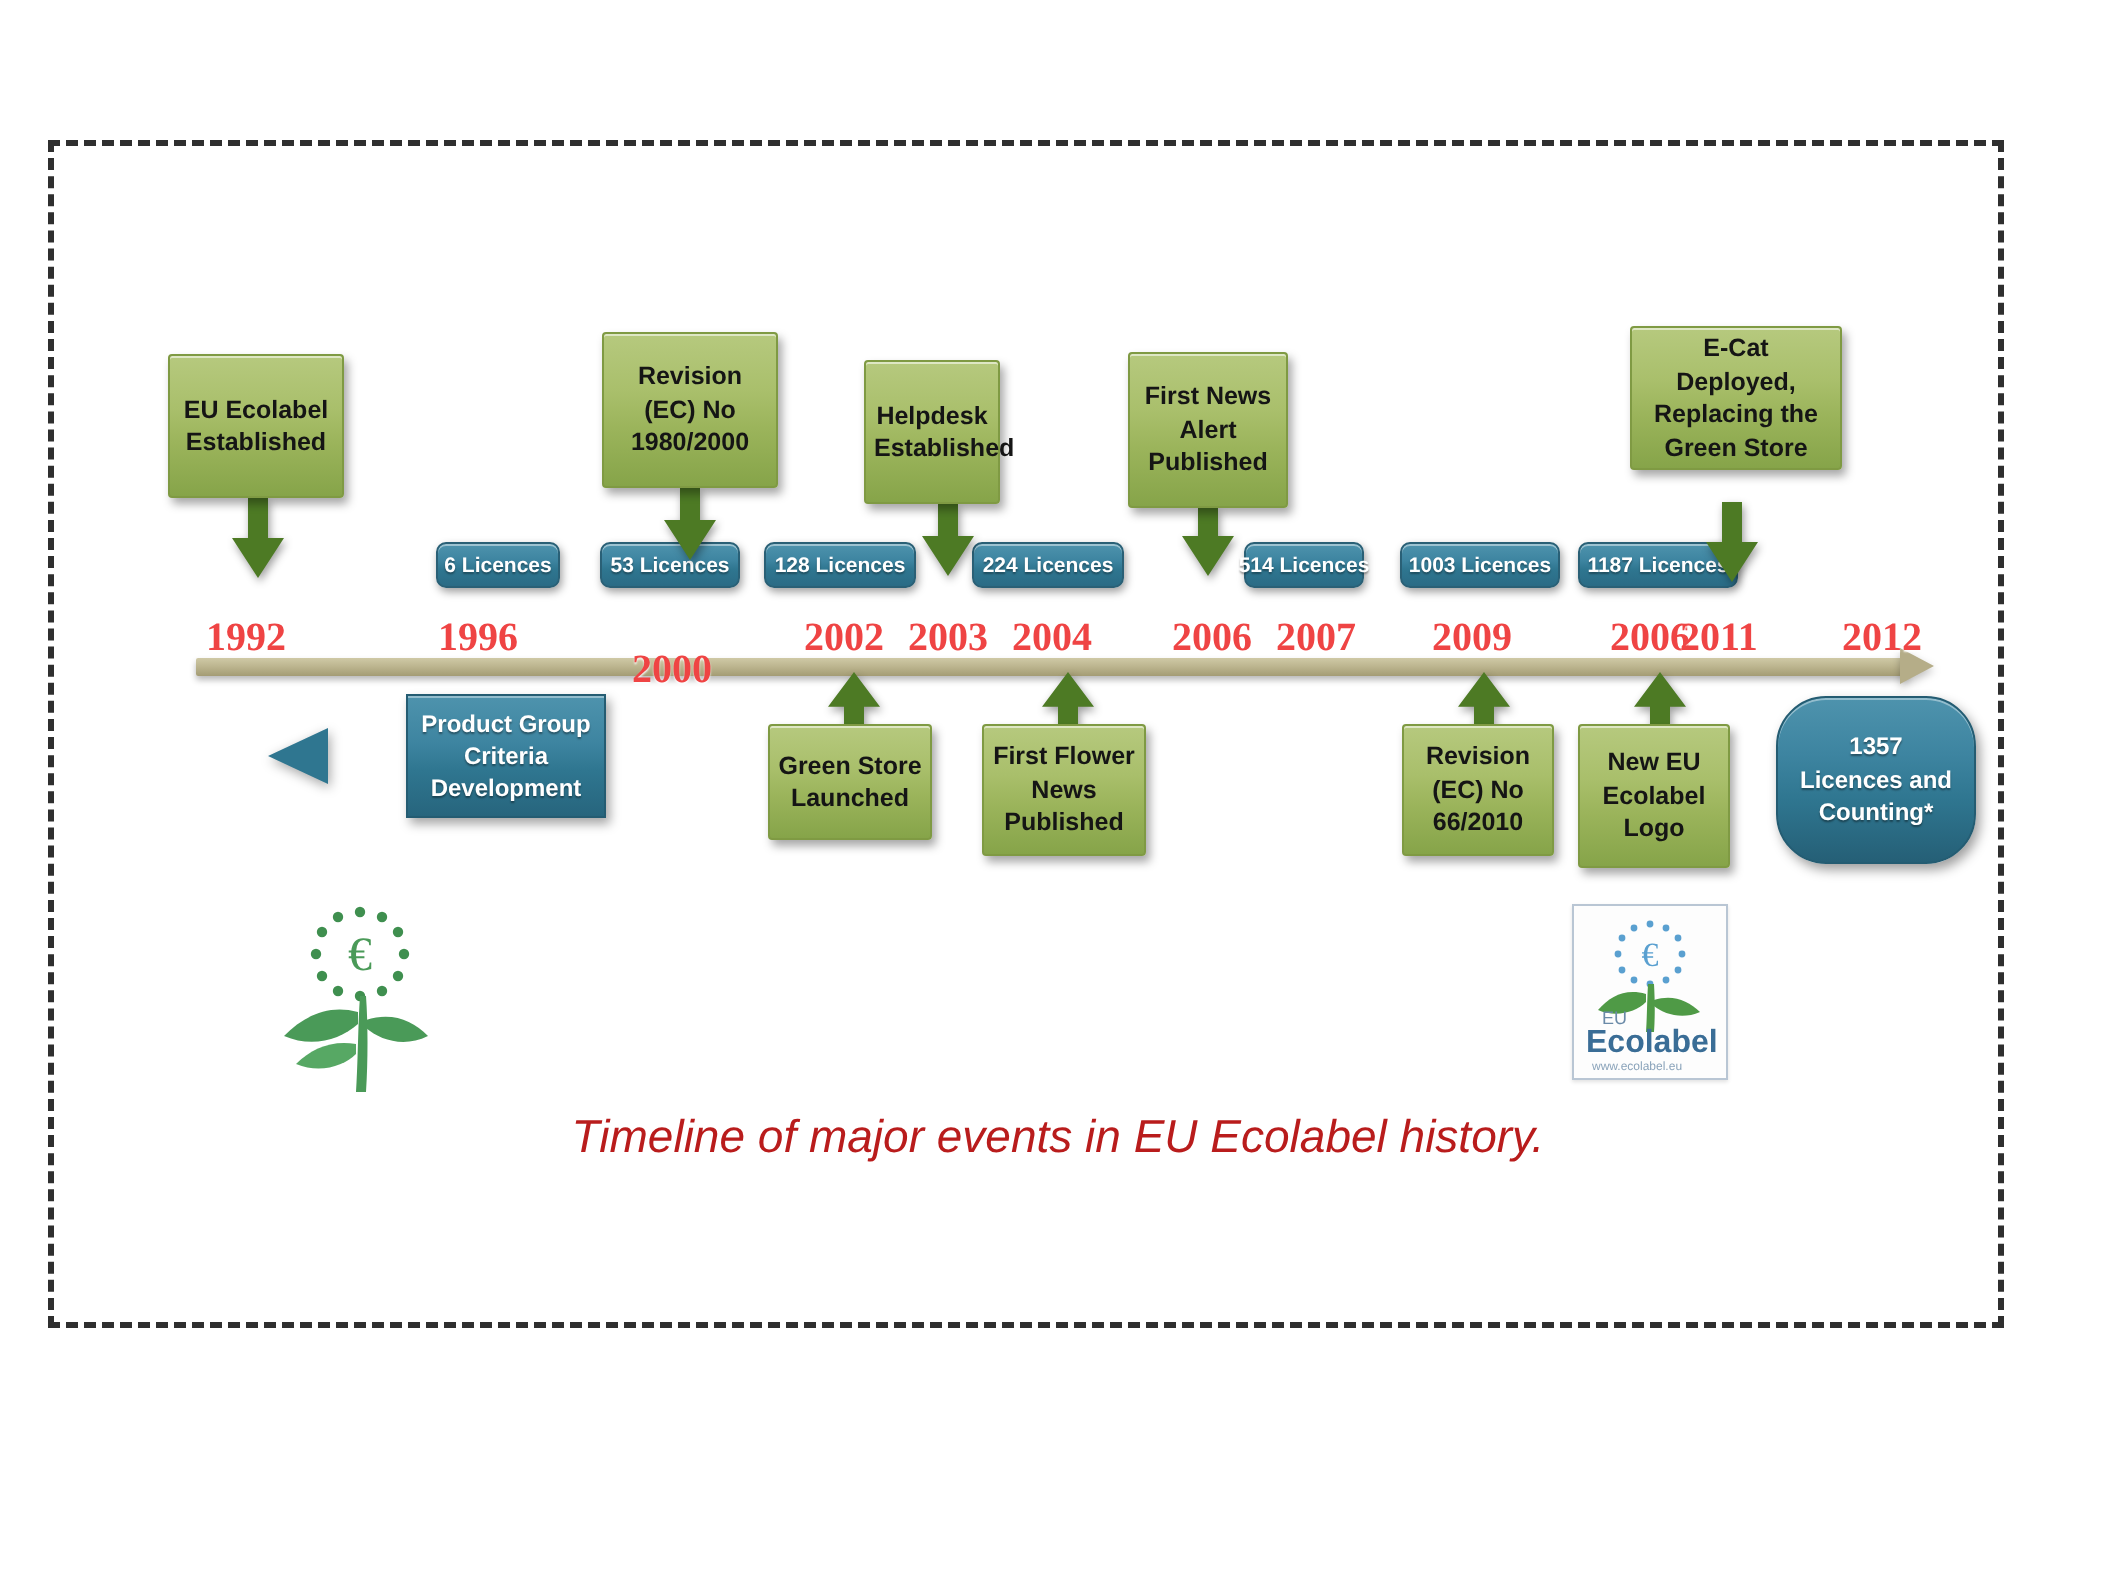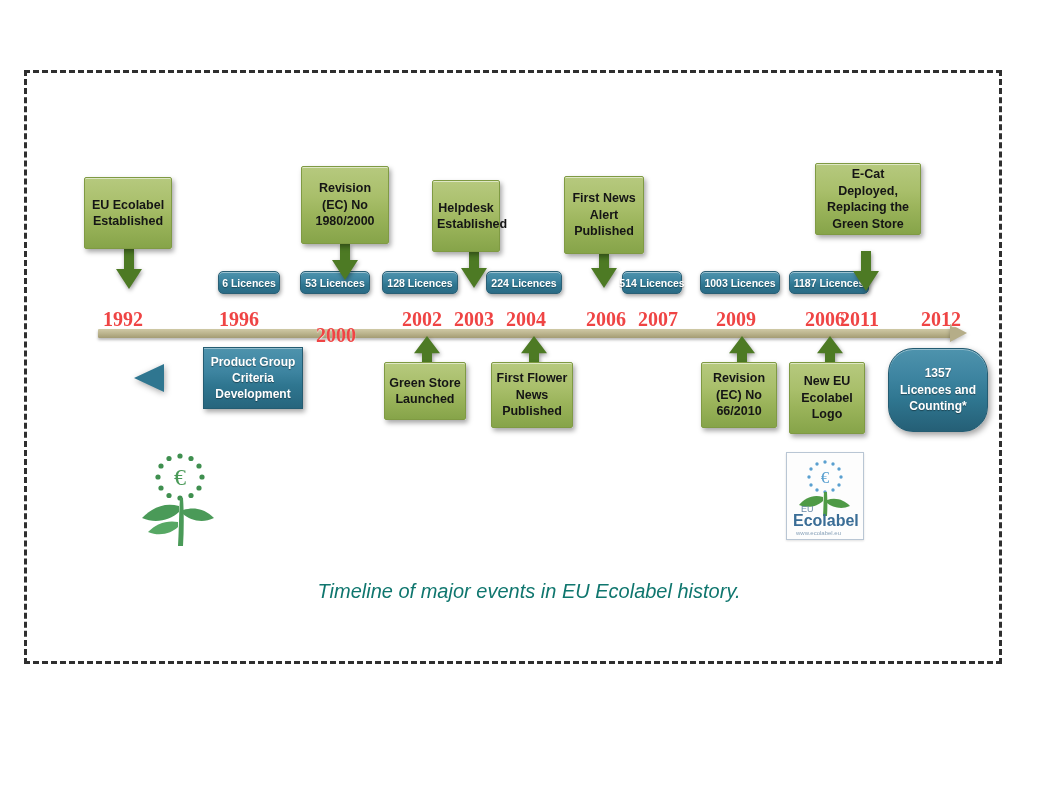--- a/index.html
+++ b/index.html
@@ -154,25 +154,25 @@
   .footnote {
     position: absolute;
     font-size: 10.3px;
     font-weight: bold;
     color: #1a1a1a;
     line-height: 1.5;
   }
   .caption {
     position: absolute;
     left: 0; right: 0;
-    top: 580px;
+    top: 555px;
     text-align: center;
     font-style: italic;
-    font-size: 20px;
-    color: #0f766e;
+    font-size: 23px;
+    color: #b91c1c;
     font-family: "Liberation Sans", sans-serif;
   }
 
   
   .flower-logo { position: absolute; }
   .ecolabel-logo {
     position: absolute;
     border: 1px solid #b9c6d4;
     background: #fdfdfd;
     box-shadow: 0 1px 2px rgba(0,0,0,0.12);

